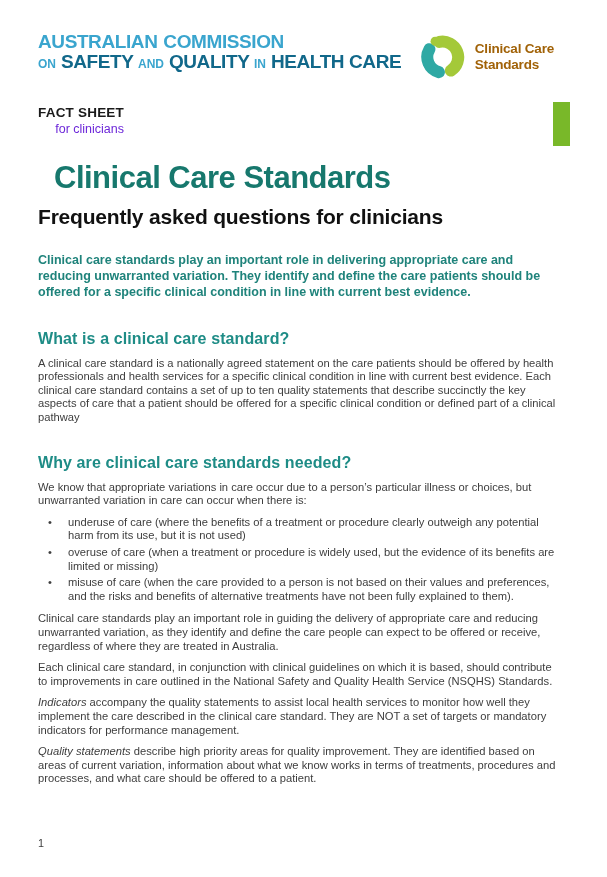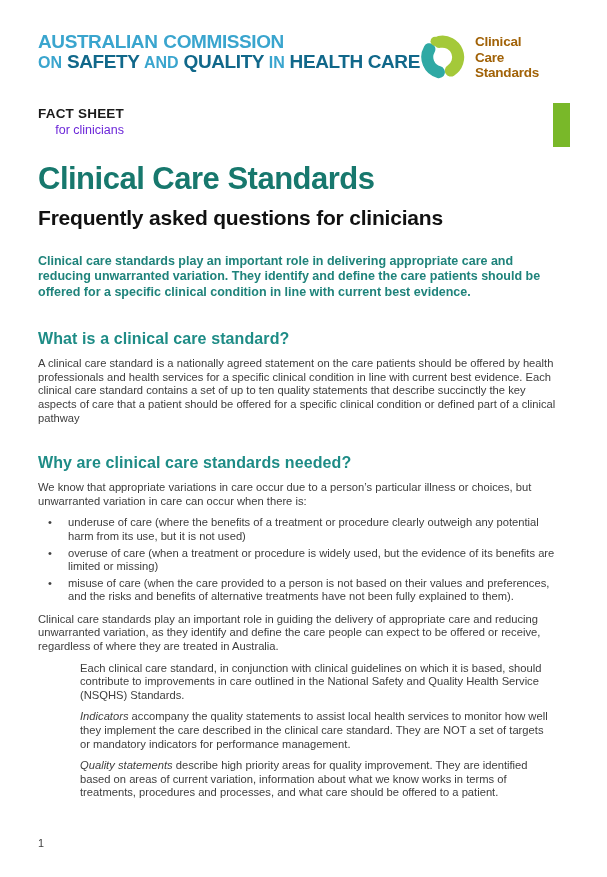--- a/index.html
+++ b/index.html
@@ -23,21 +23,21 @@
     display: flex;
     justify-content: space-between;
     align-items: flex-start;
   }
   .commission-logo { line-height: 1.05; letter-spacing: -0.4px; }
   .cl-line1 {
     font-size: 19px; font-weight: bold; color: #3aa5ce;
     word-spacing: 1px;
   }
   .cl-line2 { font-size: 19px; font-weight: bold; color: #11688a; white-space: nowrap; }
-  .cl-line2 .sm { font-size: 16px; color: #3aa5ce; letter-spacing: 0; }
+  .cl-line2 .sm { font-size: 12px; color: #3aa5ce; letter-spacing: 0; }
   .ccs-logo { display: flex; align-items: center; margin-top: 2px; margin-right: 2px; }
   .ccs-ring { width: 46px; height: 46px; }
   .ccs-name {
     margin-left: 9px;
     font-size: 13.5px; font-weight: bold; color: #a16207;
     line-height: 1.15; letter-spacing: -0.2px;
   }
 
   
   .banner-row {
@@ -53,20 +53,21 @@
   .fact-sub { font-size: 12.5px; color: #6d28d9; margin-top: 2px; }
   .green-bar {
     width: 17px; height: 44px; background: #79b829; margin-left: 4px;
   }
 
   
   .doc-title {
     margin-top: 14px;
     font-size: 31px; font-weight: bold; color: #17786d;
     letter-spacing: -0.5px;
+    margin-left: 16px;
   }
   .doc-subtitle {
     margin-top: 9px;
     font-size: 21px; font-weight: bold; color: #111111;
     letter-spacing: -0.2px;
   }
   .intro {
     margin-top: 24px;
     font-size: 12.5px; font-weight: bold; color: #1f837b;
     line-height: 1.27;
@@ -77,21 +78,21 @@
   .section-heading {
     margin-top: 29px;
     font-size: 16px; font-weight: bold; color: #1e8c86;
     letter-spacing: 0.1px;
   }
   .body-p {
     margin-top: 9px;
     font-size: 11.2px; line-height: 13.6px; color: #3d3d3d;
     max-width: 540px;
   }
-  .body-p + .body-p { margin-top: 8px; margin-left: 42px; }
+  .body-p + .body-p { margin-top: 8px; }
   .lead-italic { font-style: italic; }
 
   ul.bullet-list { list-style: none; margin-top: 8px; max-width: 540px; }
   ul.bullet-list li {
     position: relative;
     padding-left: 30px;
     font-size: 11.2px; line-height: 13.6px; color: #3d3d3d;
     margin-bottom: 3px;
   }
   ul.bullet-list li .bullet-dot {

